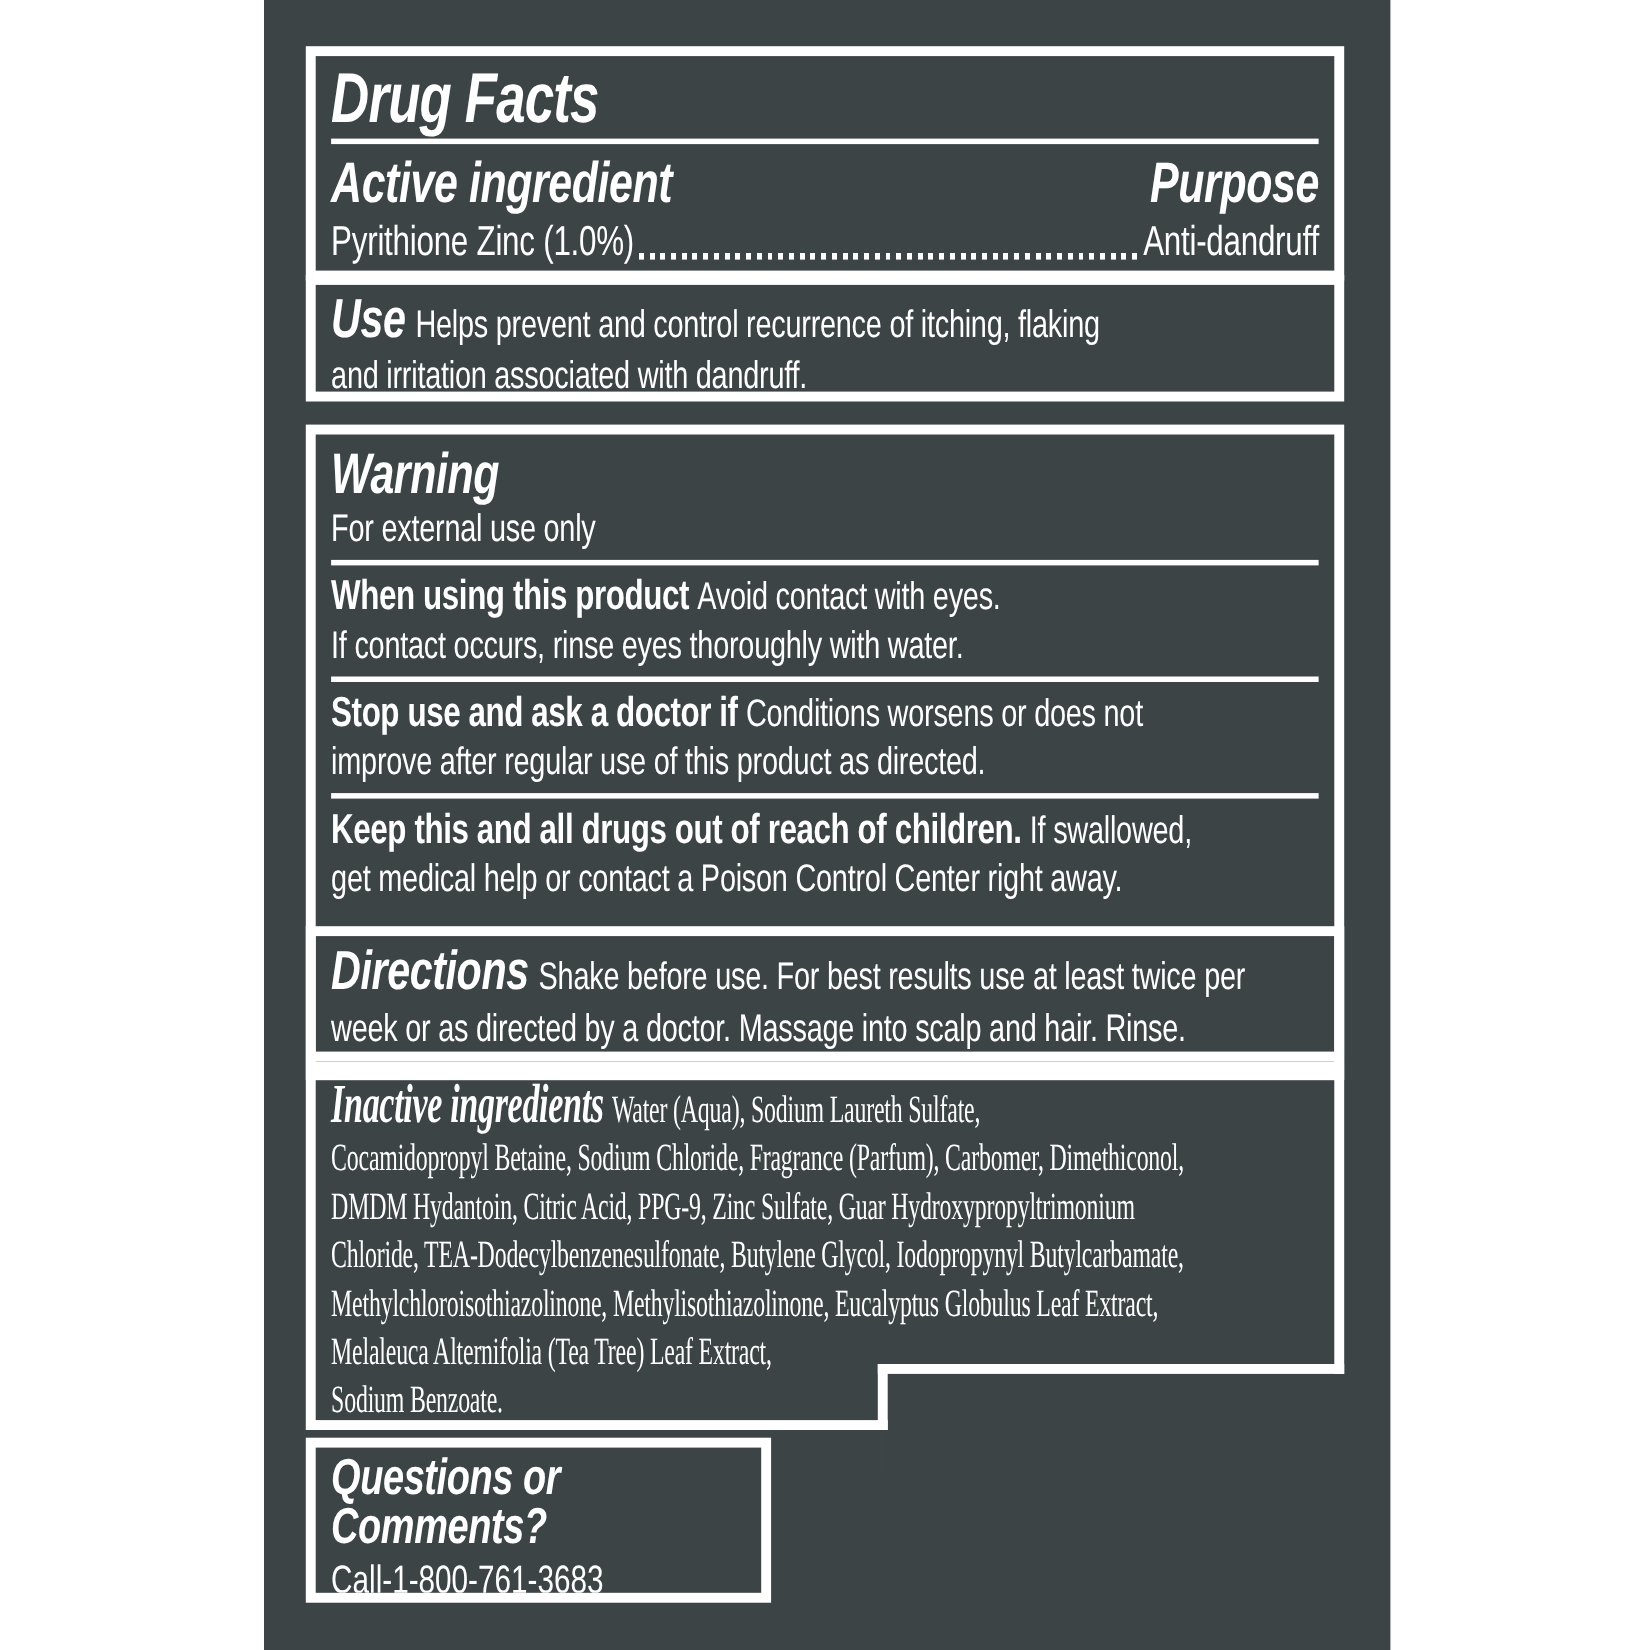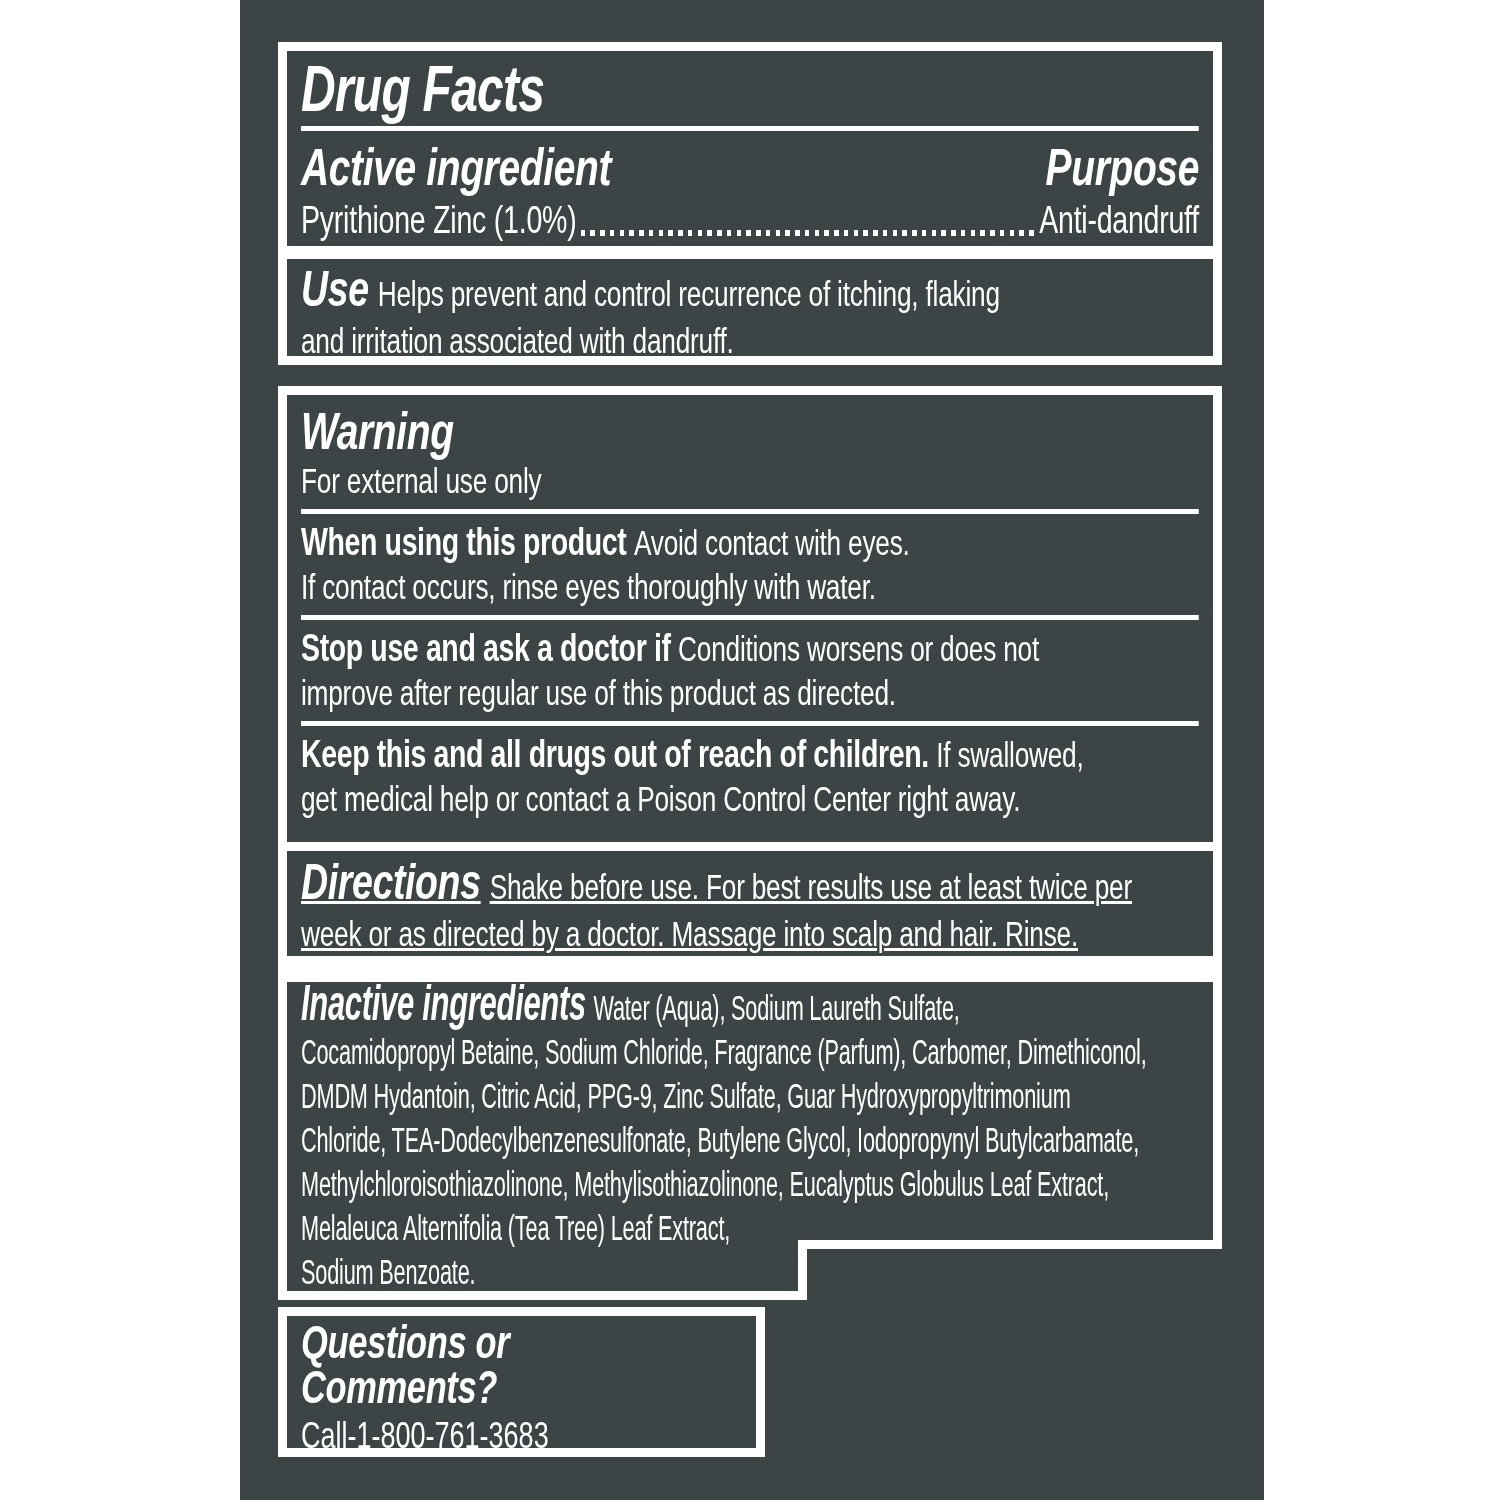--- a/index.html
+++ b/index.html
@@ -8,23 +8,23 @@
     --ink:#ffffff;
   }
   html,body{margin:0;padding:0;}
   body{width:1500px;height:1500px;background:var(--page);font-family:"Liberation Sans",sans-serif;}
   .page{position:relative;width:1500px;height:1500px;background:var(--page);overflow:hidden;color:var(--ink);}
   .panel{position:absolute;left:240px;top:0;width:1024px;height:1500px;background:var(--panel);}
   .box{position:absolute;left:38px;width:944px;border:9px solid var(--ink);box-sizing:border-box;overflow:hidden;padding:6px 14px;background:transparent;}
   #box1{top:42px;height:213px;padding-top:6px;}
   #box2{top:250px;height:115px;padding-top:5px;}
   #box3{top:386px;height:579px;padding-top:8px;}
-  #box4{top:842px;height:140px;padding-top:6px;text-decoration:underline;}
-  #box5{top:965px;height:335px;padding-top:4px;}
-  #box6{top:1307px;height:150px;width:487px;padding-top:4px;}
+  #box4{top:842px;height:140px;padding-top:6px;}
+  #box5{top:965px;height:335px;padding-top:4px;font-family:Liberation Serif, serif;}
+  #box6{top:1307px;height:150px;width:423px;padding-top:4px;}
 
   
   .notch-cover{position:absolute;left:567px;top:1249px;width:433px;height:92px;background:var(--panel);}
   .notch-h{position:absolute;left:558px;top:1240px;width:424px;height:9px;background:var(--ink);}
   .notch-v{position:absolute;left:558px;top:1240px;width:9px;height:60px;background:var(--ink);}
 
   
   .content{transform-origin:0 0;}
   .sq75{width:133.33%;transform:scaleX(0.75);}
   .sq62{width:161.3%;transform:scaleX(0.62);}

